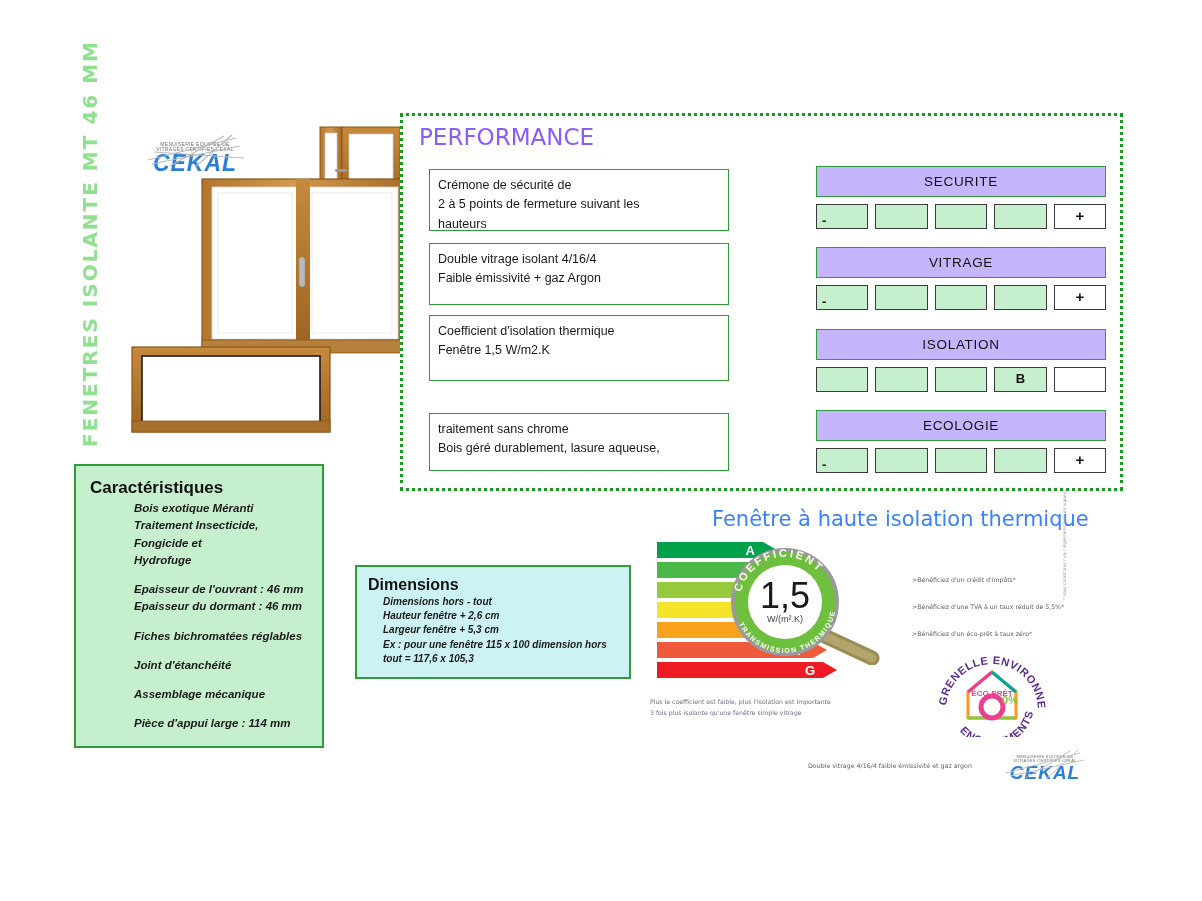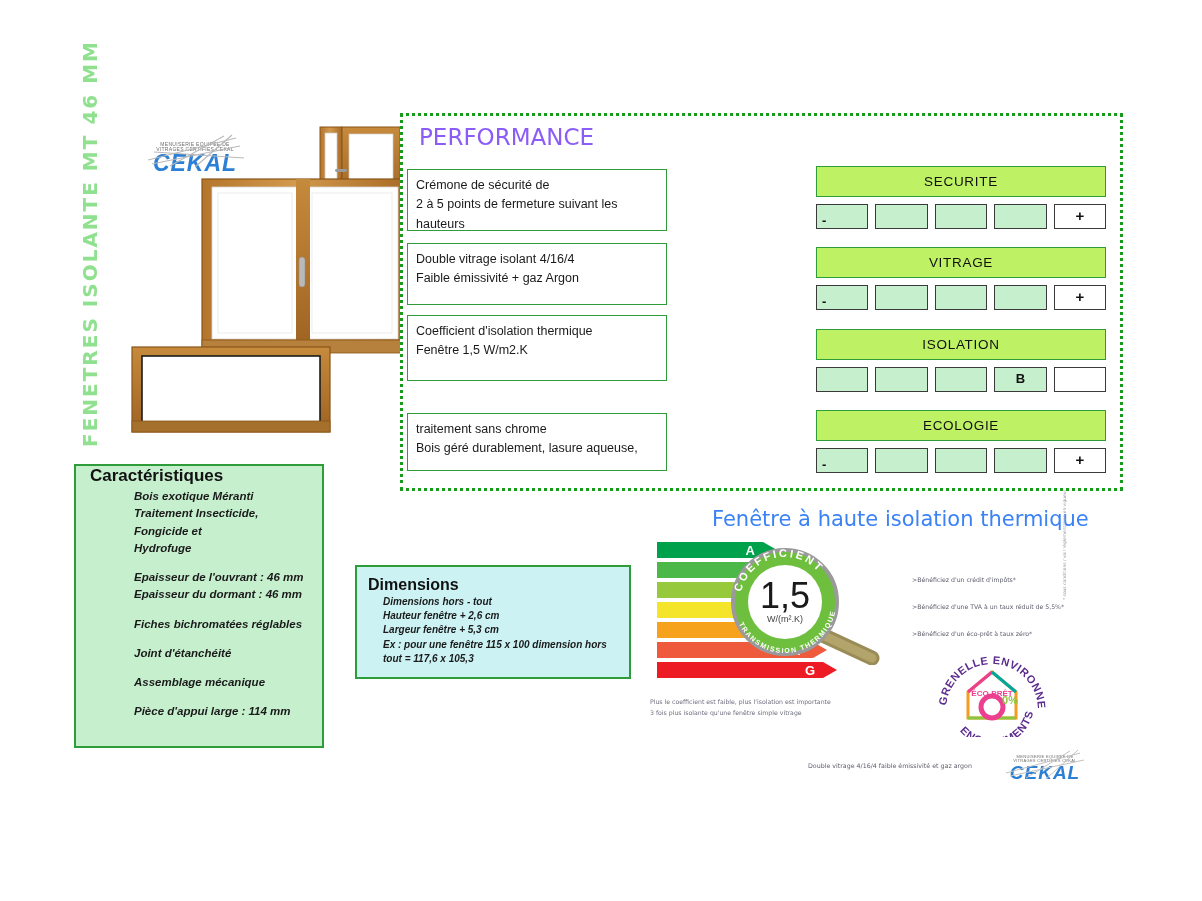--- a/index.html
+++ b/index.html
@@ -81,22 +81,22 @@
   }
   #performance-title {
     position: absolute;
     left: 16px; top: 8px;
     font-size: 23px;
     color: #8b5cf6;
     font-family: "DejaVu Sans", sans-serif;
   }
   .perf-box {
     position: absolute;
-    left: 4px;
-    width: 260px;
+    left: 26px;
+    width: 300px;
     border: 1px solid #2f9c3a;
     box-sizing: border-box;
     background: #ffffff;
     padding: 6px 8px 6px 8px;
     font-size: 12.5px;
     line-height: 1.55;
     color: #1a1a1a;
   }
   #perf-box-0 { top: 53px; height: 62px; }
   #perf-box-1 { top: 127px; height: 62px; }
@@ -110,21 +110,21 @@
   #rating-row-2 { top: 213px; }
   #rating-row-3 { top: 294px; }
   .rating-label {
     border: 1.5px solid #2f9c3a;
     box-sizing: border-box;
     height: 31px;
     line-height: 29px;
     text-align: center;
     font-size: 13.5px;
     letter-spacing: .7px;
-    background: #bef264;
+    background: #c4b5fd;
     color: #111111;
   }
   .rating-scale { display: flex; gap: 7px; margin-top: 7px; }
   .scale-cell {
     flex: 1;
     height: 25px;
     border: 1.6px solid #3a3a3a;
     box-sizing: border-box;
     background: #c6efce;
     position: relative;
@@ -142,21 +142,21 @@
   .scale-cell .plus { font-size: 15px; font-weight: bold; }
 
   
   #carac-box {
     position: absolute;
     left: 74px; top: 464px;
     width: 250px; height: 284px;
     border: 2px solid #2f9c3a;
     box-sizing: border-box;
     background: #c6efce;
-    padding: 0 14px;
+    padding: 12px 14px;
   }
   #carac-title { font-size: 17px; font-weight: bold; margin-bottom: 2px; color: #111; }
   .carac-line {
     font-size: 11.5px;
     font-style: italic;
     font-weight: bold;
     line-height: 1.5;
     color: #1a1a1a;
     margin-left: 44px;
   }

